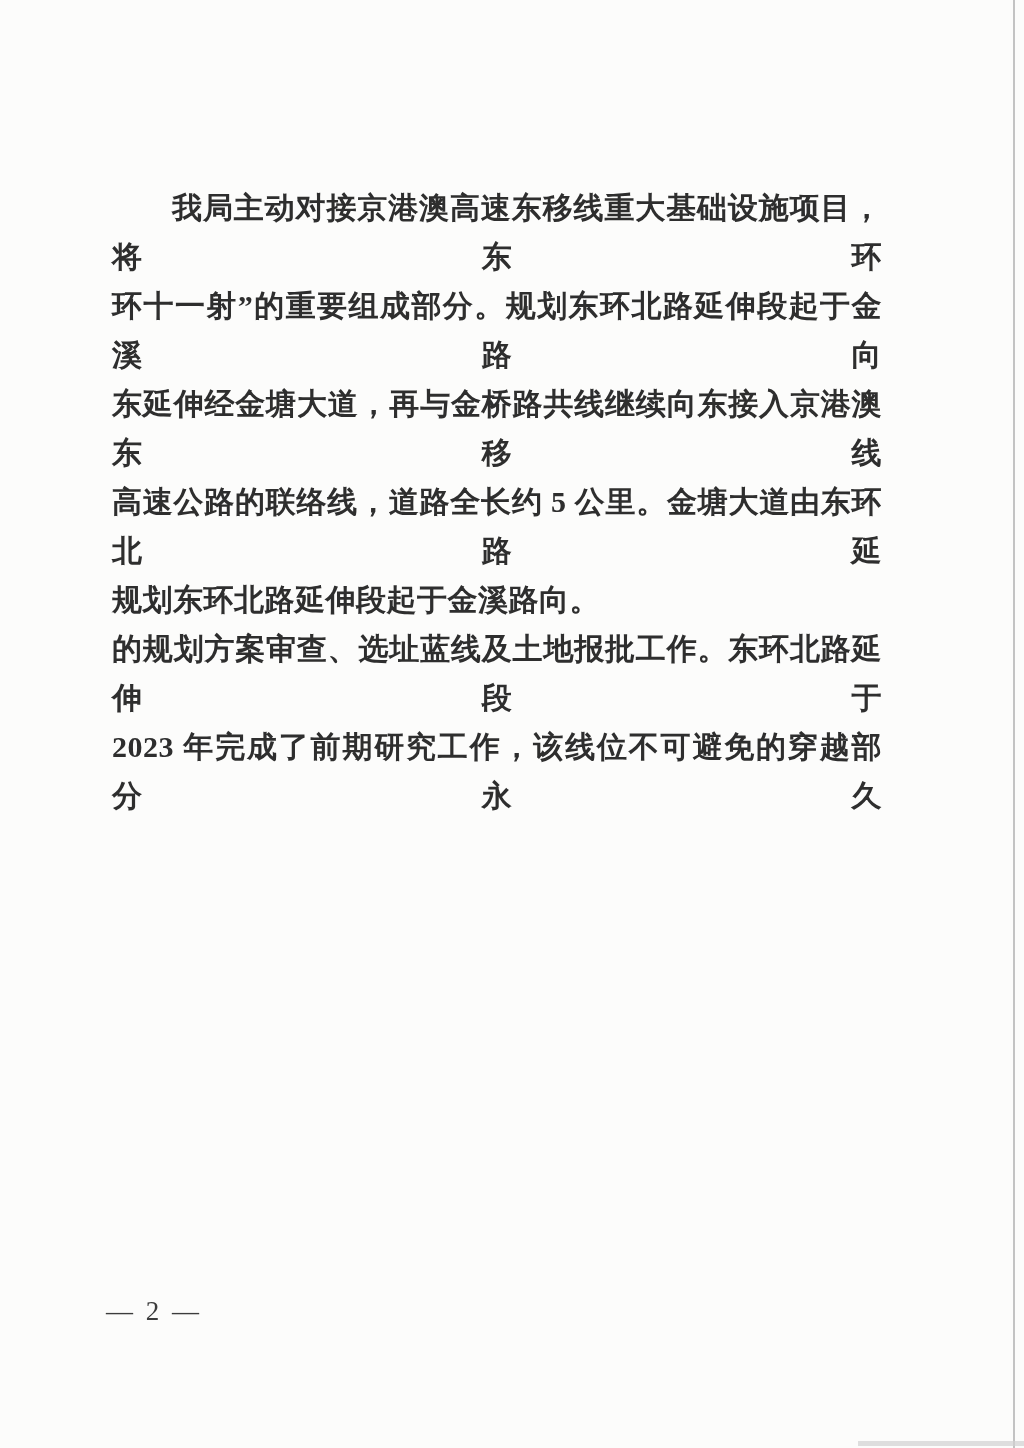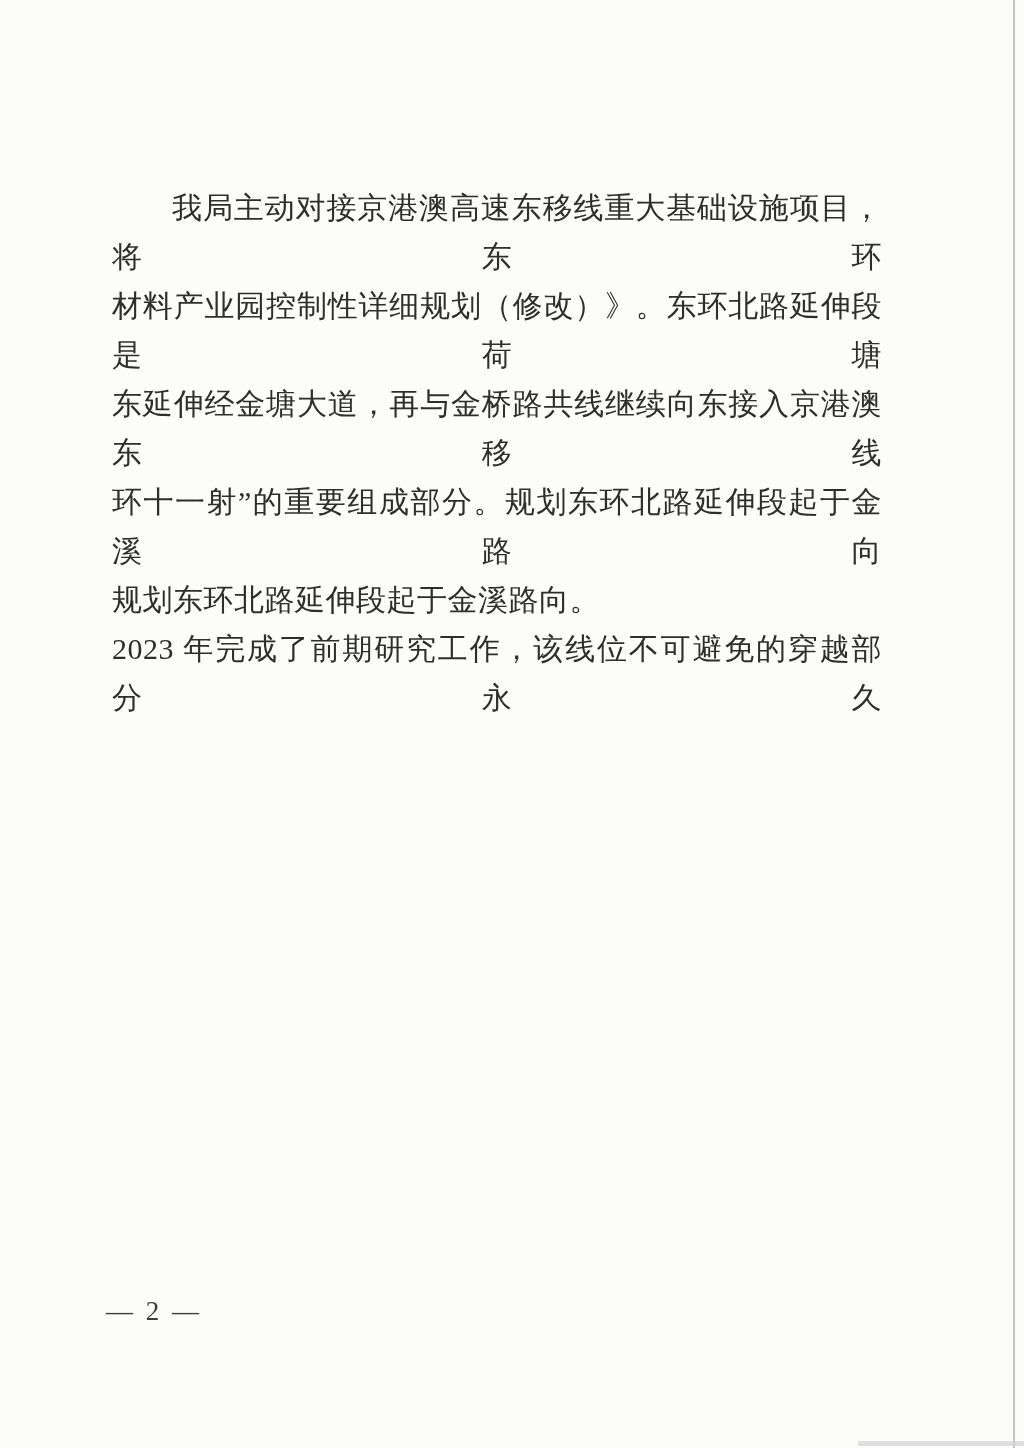--- a/index.html
+++ b/index.html
@@ -25,20 +25,21 @@
     width: 770px;
     font-size: 30px;
     line-height: 49px;
     color: #2e2e2e;
     letter-spacing: 0.5px;
   }
   .line {
     text-align: justify;
     text-align-last: justify;
     white-space: normal;
+    font-weight: bold;
   }
   .line.indent {
     text-indent: 60px;
   }
   .line.para-end {
     text-align-last: left;
   }
   .page-number {
     position: absolute;
     left: 106px;
@@ -67,25 +68,26 @@
   }
 </style>
 </head>
 <body>
 
 <div class="page">
 
   <div class="page-text">
 
     <div class="line indent">我局主动对接京港澳高速东移线重大基础设施项目，将东环</div>
-    <div class="line">材料产业园控制性详细规划（修改）》。东环北路延伸段是荷塘</div>
+    <div class="line">环十一射”的重要组成部分。规划东环北路延伸段起于金溪路向</div>
     <div class="line">东延伸经金塘大道，再与金桥路共线继续向东接入京港澳东移线</div>
-    <div class="line">环十一射”的重要组成部分。规划东环北路延伸段起于金溪路向</div>
+    <div class="line">高速公路的联络线，道路全长约 5 公里。金塘大道由东环北路延</div>
     <div class="line para-end">规划东环北路延伸段起于金溪路向。</div>
 
+    <div class="line">的规划方案审查、选址蓝线及土地报批工作。东环北路延伸段于</div>
     <div class="line">2023 年完成了前期研究工作，该线位不可避免的穿越部分永久</div>
 
   </div>
 
   <div class="page-number">— 2 —</div>
 
   <div class="scan-edge"></div>
   <div class="scan-smudge"></div>
 
 </div>

